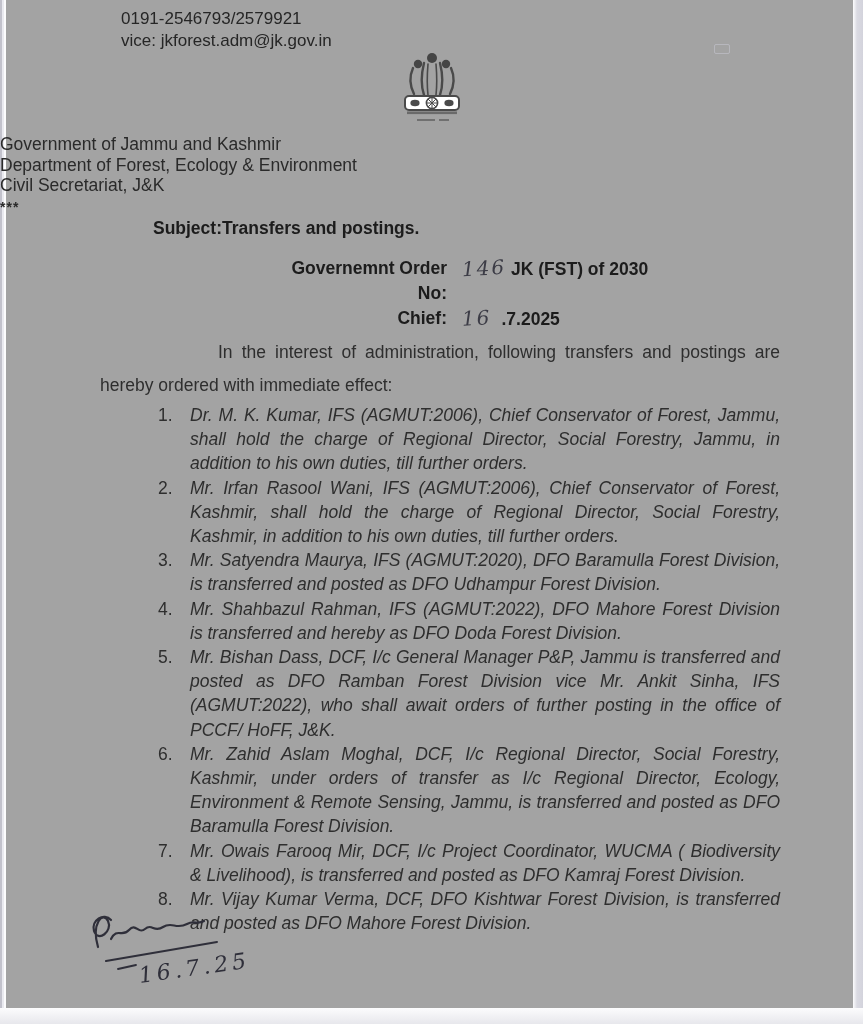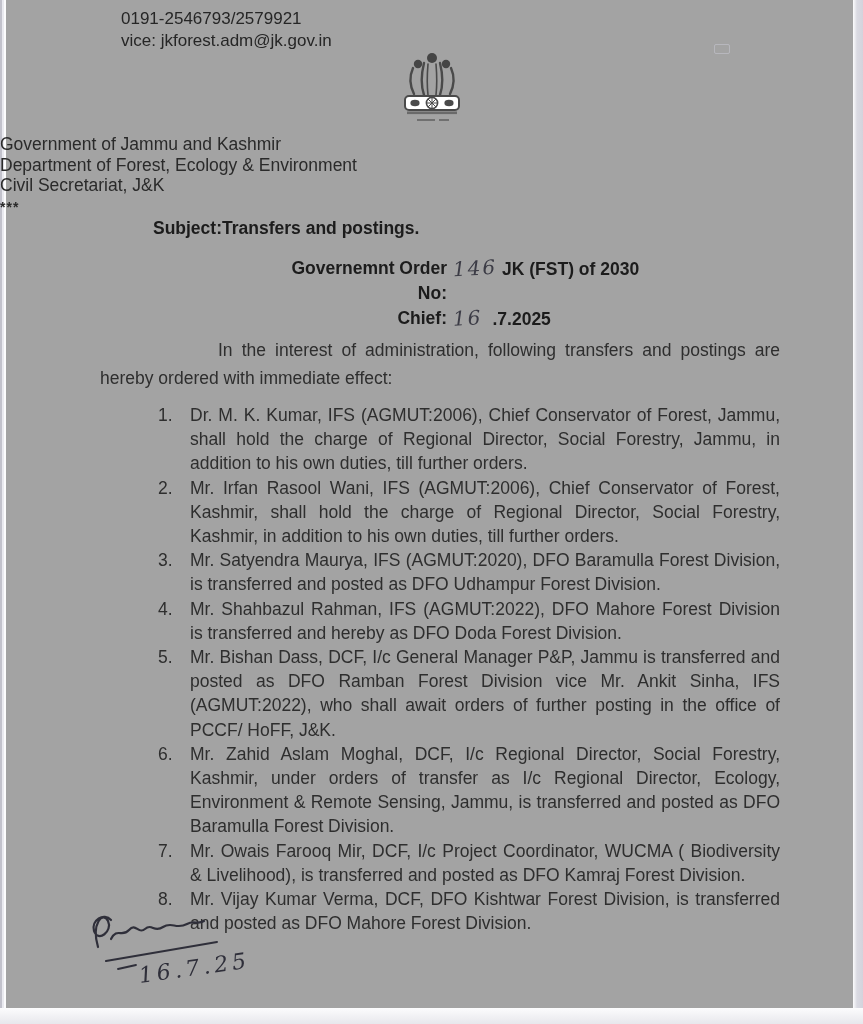--- a/index.html
+++ b/index.html
@@ -36,37 +36,37 @@
          font-size:17.5px; line-height:20.5px; color:#2a2a2a; }
   .org .stars { font-weight:bold; font-size:14px; letter-spacing:1px; margin-top:1px; }
 
   
   .subject-row { position:absolute; left:121px; top:218px; font-size:17.5px; font-weight:bold; color:#1c1c1c;text-align:right; }
   .subject-row .subject-label { display:inline-block; width:101px; }
 
   
   .order-block { position:absolute; left:266px; top:256px; font-size:17.5px; font-weight:bold;
                  color:#1c1c1c; line-height:25px; }
-  .order-row { display:grid; grid-template-columns:181px auto; column-gap:6px; }
+  .order-row { display:grid; grid-template-columns:181px auto; column-gap:15px; }
   .order-row .lbl { text-align:right; }
   .hand { font-family:"DejaVu Serif", serif; font-weight:normal; font-style:italic;
           font-size:20px; color:#3c3c46; letter-spacing:2px;
           display:inline-block; transform:rotate(-3deg); }
   .date-suffix { margin-left:10px; }
 
   
   .intro { position:absolute; left:100px; top:336px; width:680px;
-           font-size:17.5px; line-height:28px; text-align:justify; text-indent:118px; }
+           font-size:17.5px; line-height:33px; text-align:justify; text-indent:118px; }
 
   
   .olist { position:absolute; left:158px; top:403px; width:622px; }
   .oitem { display:flex; font-size:17.5px; line-height:24.2px; }
   .onum  { flex:0 0 21px; text-align:left; }
   .ogap  { flex:0 0 11px; }
-  .otext { flex:1; text-align:justify; }
+  .otext { flex:1; text-align:justify;font-style:italic; }
 
   
   .signature { position:absolute; left:84px; top:903px; }
 </style>
 </head>
 <body>
 
 <div class="page">
 
   <div class="edge-left"></div>

